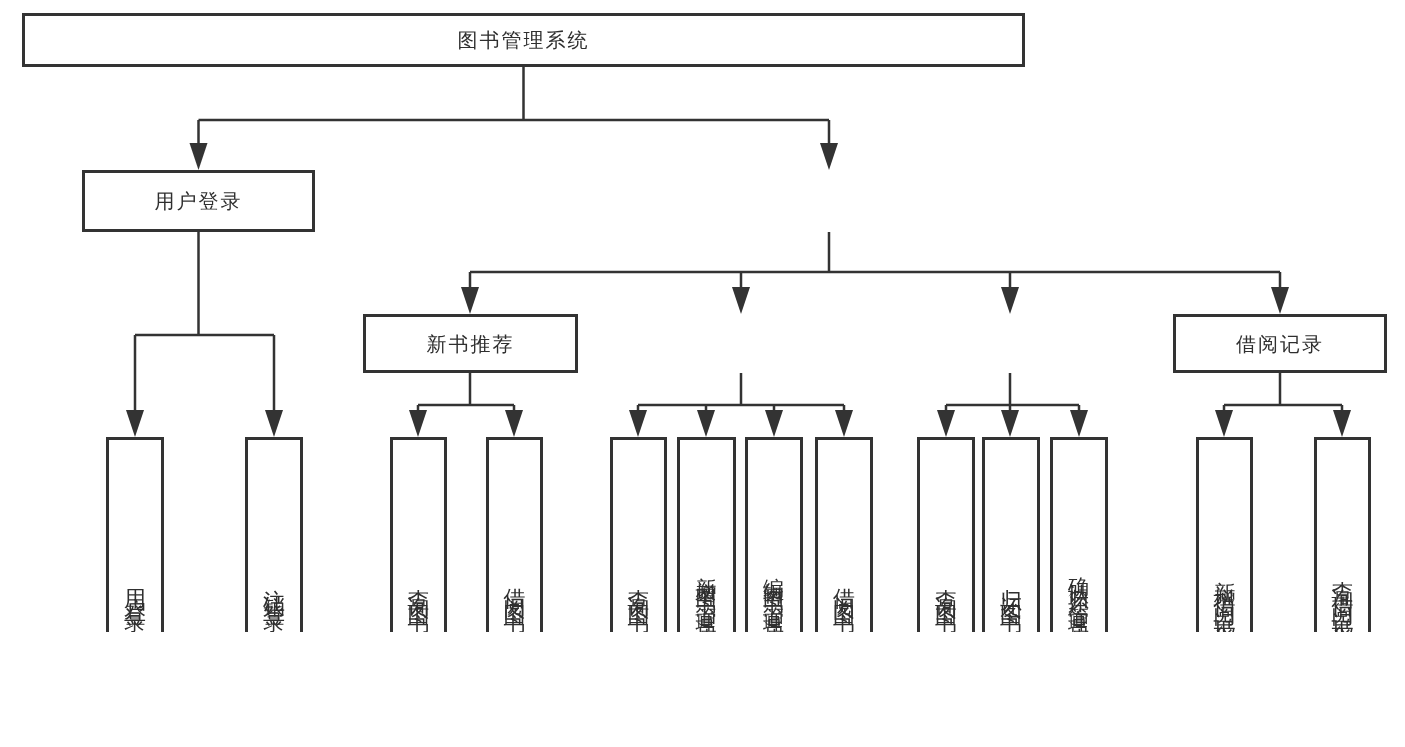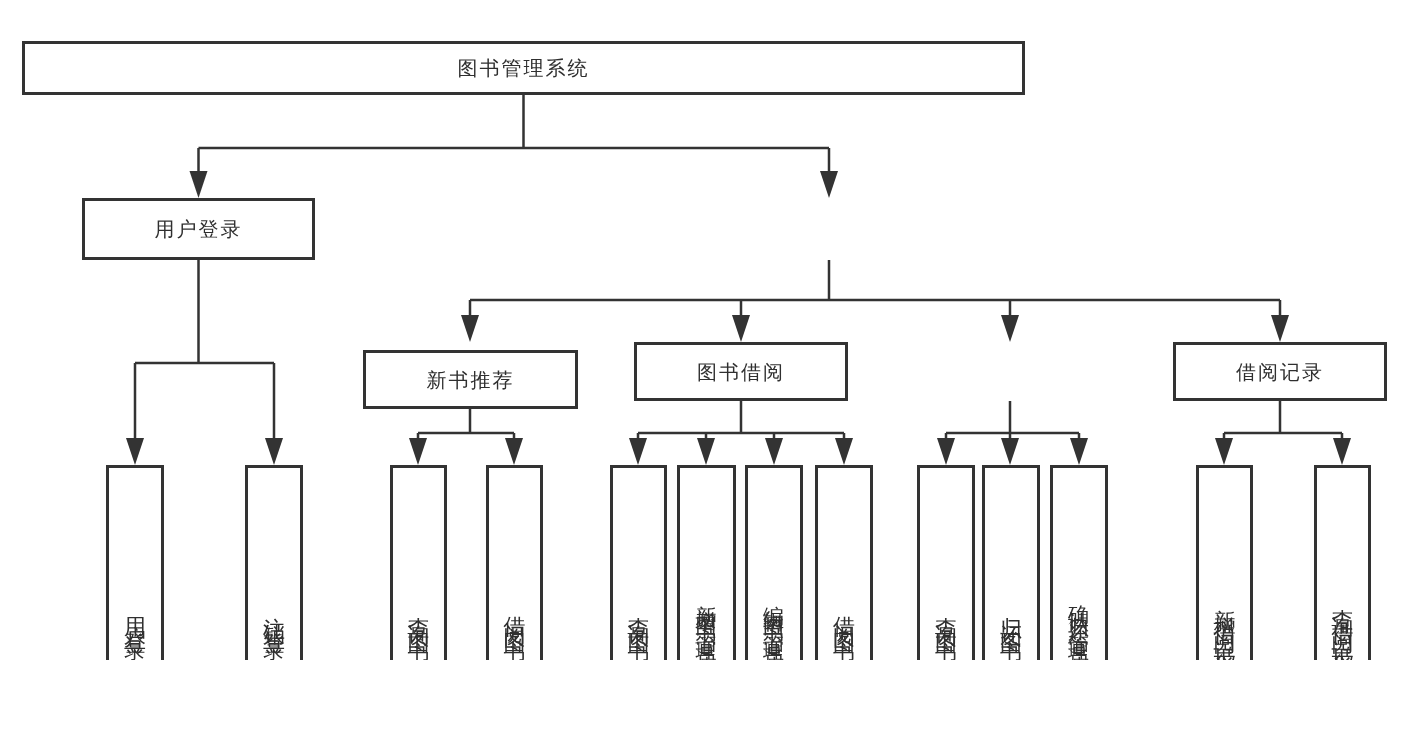--- a/index.html
+++ b/index.html
@@ -3,21 +3,20 @@
 <meta charset="utf-8">
 <style>
   html, body { margin: 0; padding: 0; background: #ffffff; }
   .canvas {
     position: relative;
     width: 1405px;
     height: 632px;
     background: #ffffff;
     font-family: "Liberation Sans", "DejaVu Sans", sans-serif;
     overflow: hidden;
-    margin-top: 28px;
   }
   .connectors { position: absolute; left: 0; top: 0; }
   .node {
     position: absolute;
     box-sizing: border-box;
     border: 3px solid #333333;
     background: #ffffff;
     color: #2f2f2f;
     display: flex;
     align-items: center;
@@ -77,22 +76,21 @@
       <polygon points="1070,410 1088,410 1079,437"></polygon>
       <polygon points="1215,410 1233,410 1224,437"></polygon>
       <polygon points="1333,410 1351,410 1342,437"></polygon>
     </g>
   </svg>
 
   <div class="node h-node" style="left:22px; top:13px; width:1003px; height:54px;">图书管理系统</div>
 
   <div class="node h-node" style="left:82px; top:170px; width:233px; height:62px;">用户登录</div>
 
-  <div class="node h-node" style="left:363px; top:322px; width:215px; height:59px;">新书推荐</div>
-  <div class="node h-node" style="left:634px; top:314px; width:214px; height:59px;">图书借阅</div>
+  <div class="node h-node" style="left:363px; top:314px; width:215px; height:59px;">新书推荐</div>
   <div class="node h-node" style="left:1173px; top:314px; width:214px; height:59px;">借阅记录</div>
 
   <div class="node v-node" style="left:106px; top:437px; width:58px; height:300px;">用户登录</div>
   <div class="node v-node" style="left:245px; top:437px; width:58px; height:300px;">注销登录</div>
 
   <div class="node v-node" style="left:390px; top:437px; width:57px; height:300px;">查询图书</div>
   <div class="node v-node" style="left:486px; top:437px; width:57px; height:300px;">借阅图书</div>
 
   <div class="node v-node" style="left:610px; top:437px; width:57px; height:300px;">查询图书</div>
   <div class="node v-node long" style="left:677px; top:437px; width:59px; height:300px;">新增图书（管理员）</div>

